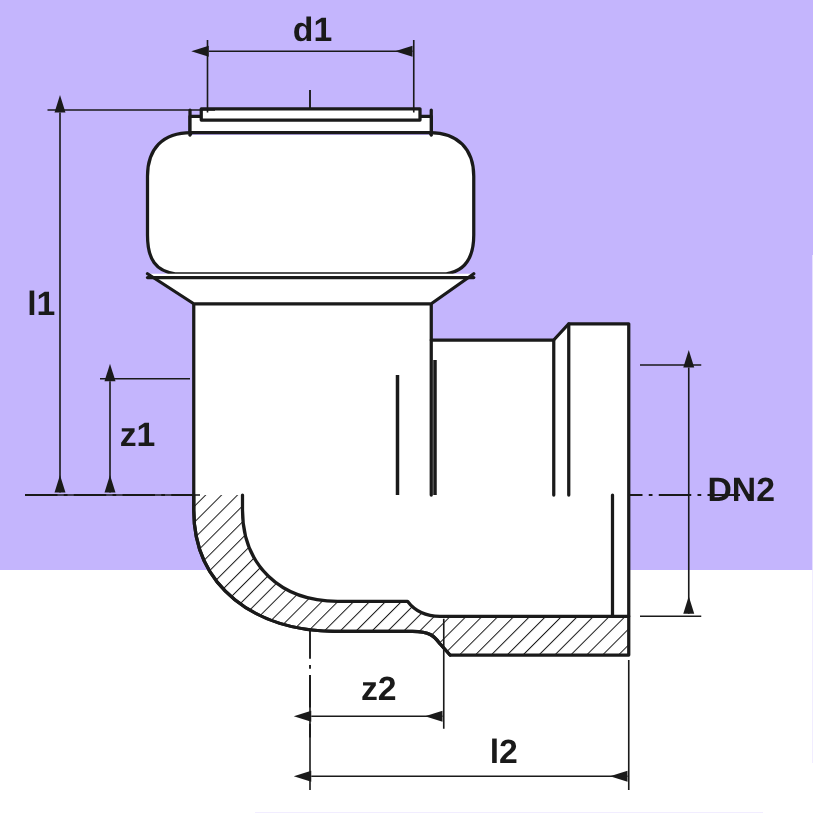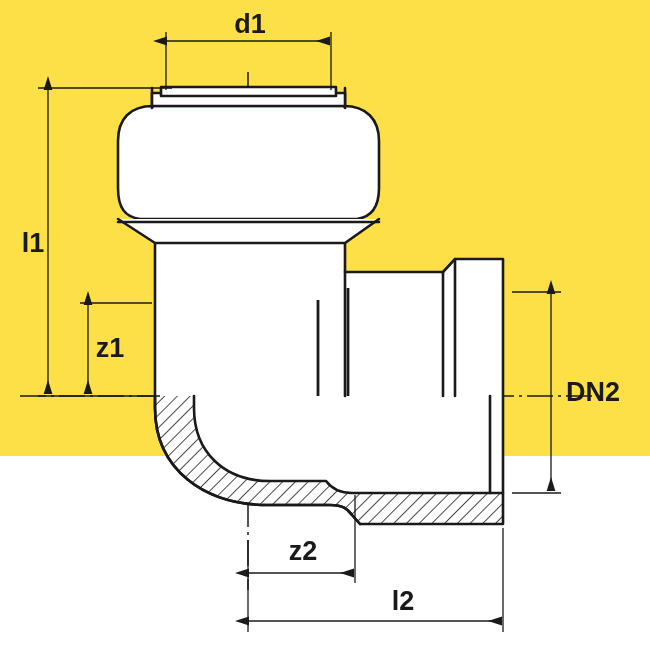--- a/index.html
+++ b/index.html
@@ -1,21 +1,21 @@
 <!DOCTYPE html>
 <html><head>
 <meta charset="utf-8">
 <title>Technical Drawing</title>
 <style>
   html,body{margin:0;padding:0;background:#ffffff;}
   body{
     width:650px;height:650px;overflow:hidden;
     font-family:"Liberation Sans","DejaVu Sans",sans-serif;
   }
-  #stage{position:relative;width:650px;height:456px;background:#fde047;}
+  #stage{position:relative;width:650px;height:456px;background:#c4b5fd;}
   svg#drawing{position:absolute;left:0;top:0;width:650px;height:650px;display:block;}
   .dimlabel{
     font-family:"Liberation Sans","DejaVu Sans",sans-serif;
     font-weight:700;
     fill:#1a1a1a;
     font-size:27px;
     dominant-baseline:middle;
   }
 </style>
 </head>

